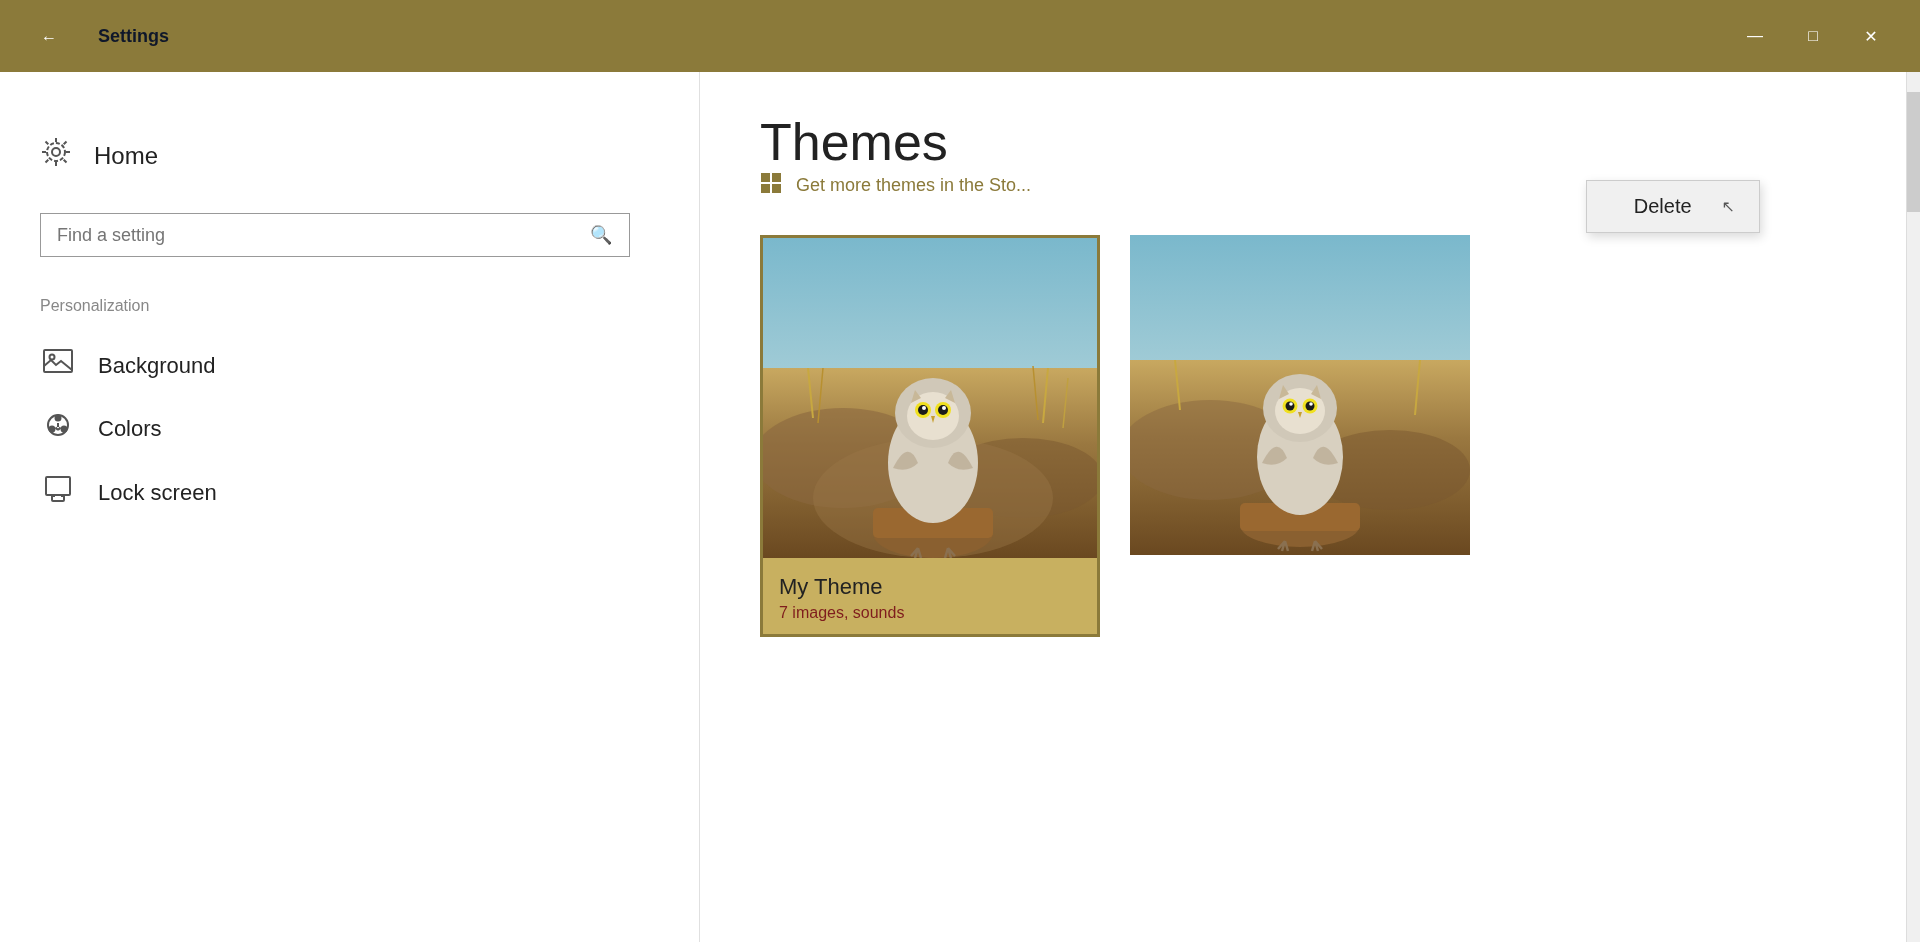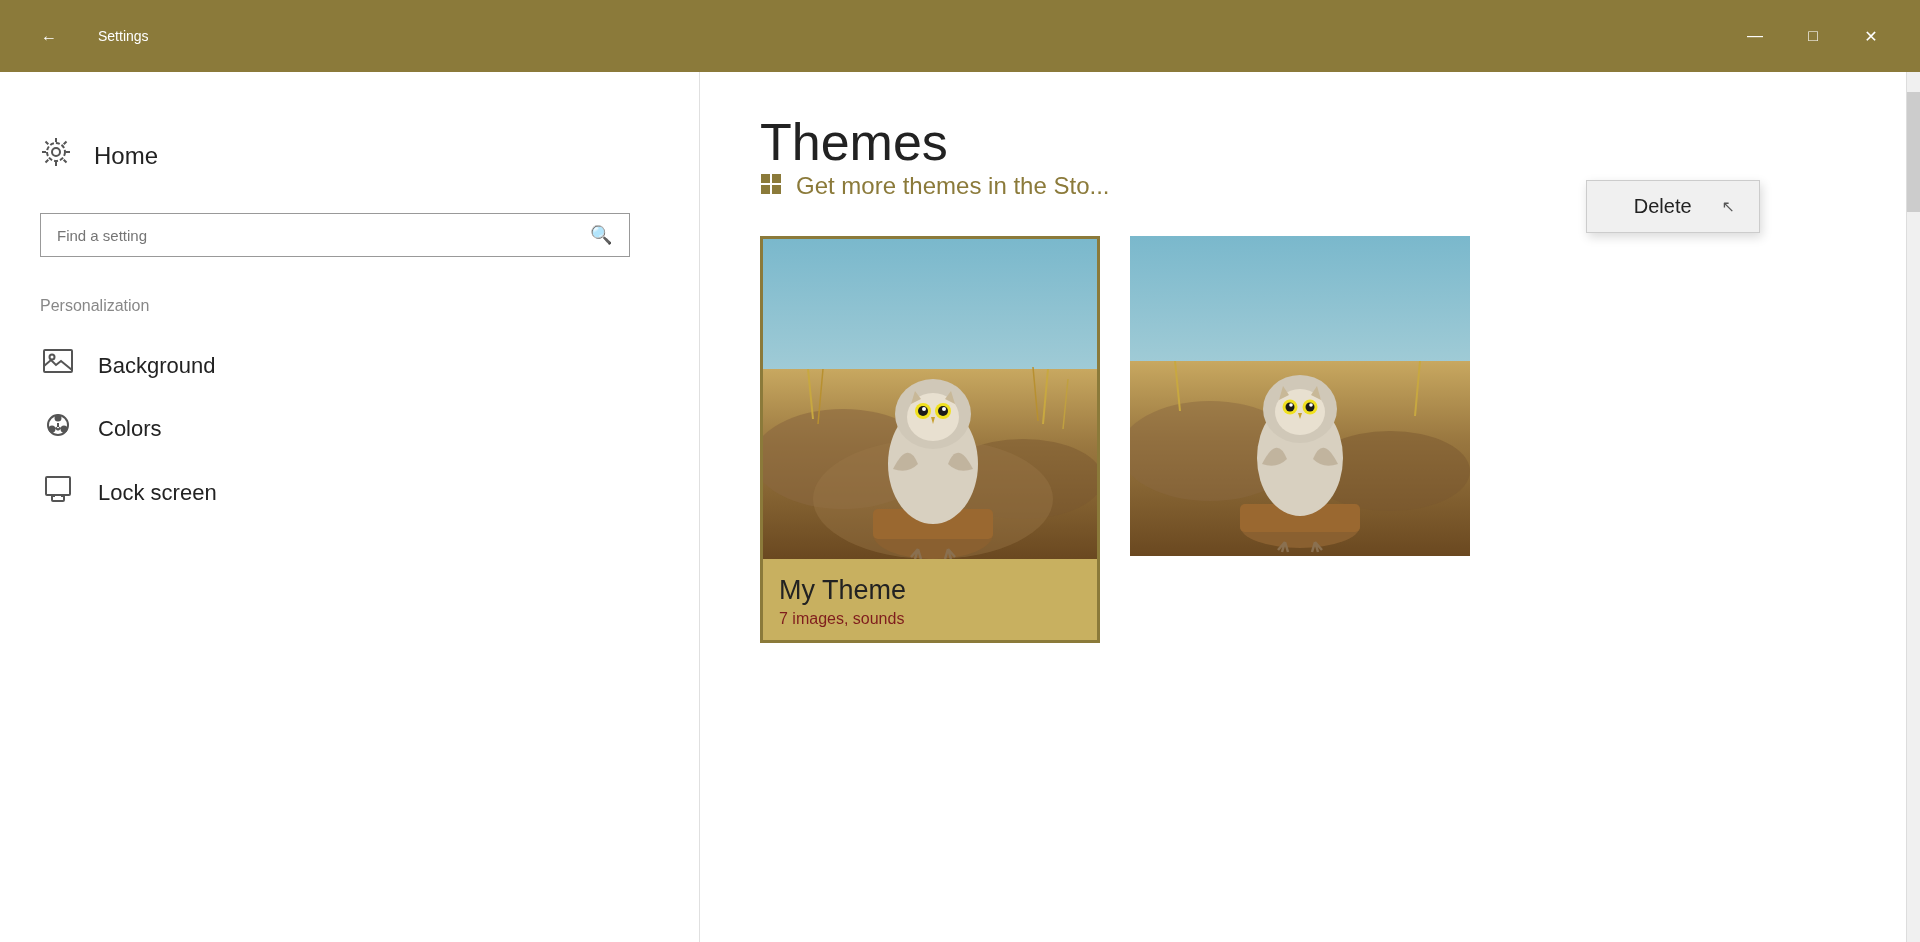--- a/index.html
+++ b/index.html
@@ -38,23 +38,23 @@
       height: 40px;
       display: flex;
       align-items: center;
       justify-content: center;
       cursor: pointer;
       color: white;
       font-size: 22px;
     }
 
     .titlebar-title {
-      color: #ffffff;
-      font-size: 14px;
-      font-weight: 400;
+      color: #0f172a;
+      font-size: 18px;
+      font-weight: 700;
     }
 
     .titlebar-controls {
       display: flex;
       align-items: center;
     }
 
     .titlebar-btn {
       width: 58px;
       height: 72px;
@@ -110,21 +110,21 @@
       border: 1.5px solid #999;
       padding: 10px 16px;
       margin-bottom: 40px;
       width: 590px;
     }
 
     .search-input {
       border: none;
       outline: none;
       flex: 1;
-      font-size: 15px;
+      font-size: 18px;
       color: #888;
       background: transparent;
     }
 
     .search-icon {
       font-size: 18px;
       color: #888;
     }
 
     .sidebar-section-label {
@@ -167,21 +167,21 @@
       font-size: 52px;
       font-weight: 300;
       color: #222;
     }
 
     .store-link {
       display: flex;
       align-items: center;
       gap: 14px;
       color: #8b7a3a;
-      font-size: 24px;
+      font-size: 18px;
       cursor: pointer;
       margin-bottom: 36px;
     }
 
     .store-icon {
       font-size: 20px;
       color: #8b7a3a;
     }
 
     
@@ -235,21 +235,21 @@
     .theme-card-footer {
       background: #d4b86a;
       padding: 16px 16px 12px 16px;
     }
 
     .theme-card.selected .theme-card-footer {
       background: #c8a850;
     }
 
     .theme-name {
-      font-size: 27px;
+      font-size: 22px;
       font-weight: 400;
       color: #222;
       margin-bottom: 4px;
     }
 
     .theme-desc {
       font-size: 16px;
       color: #7f1d1d;
     }
 

